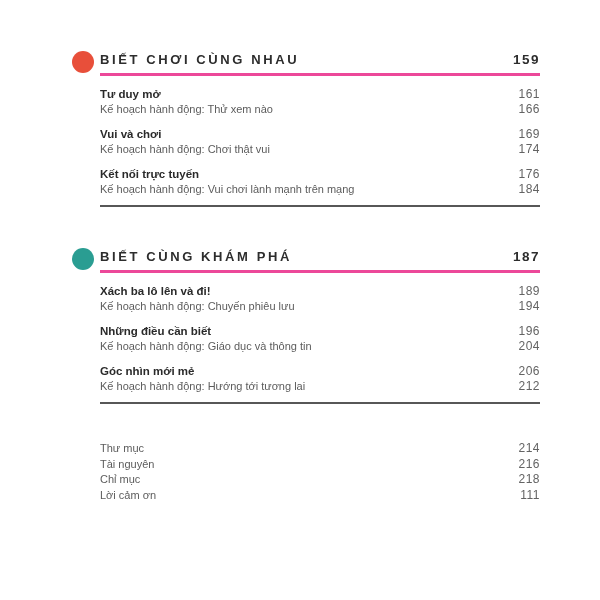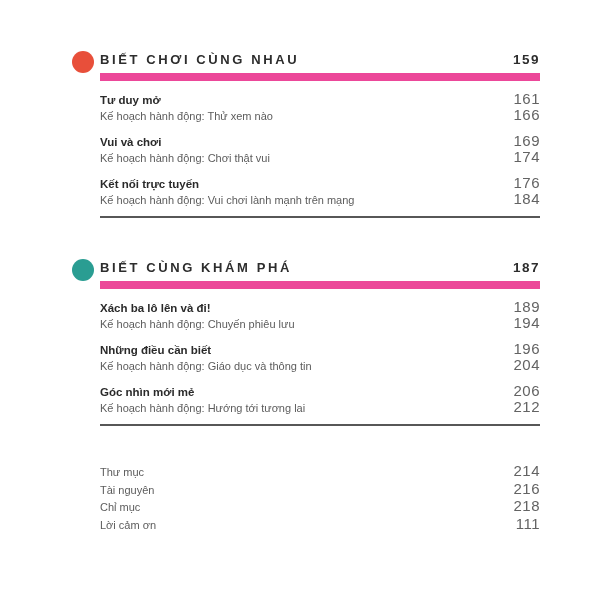--- a/index.html
+++ b/index.html
@@ -21,21 +21,21 @@
     top: 52px;
     width: 440px;
   }
   
   .section { position: relative; }
   .section-header {
     position: relative;
     display: flex;
     align-items: baseline;
     justify-content: space-between;
-    border-bottom: 8px solid #ec4899;
+    border-bottom: 3px solid #ec4899;
     padding-bottom: 5px;
   }
   .bullet {
     position: absolute;
     left: -28px;
     top: -1px;
     width: 22px; height: 22px;
     border-radius: 50%;
   }
   .section-title {
@@ -64,21 +64,21 @@
   .entry-title {
     font-size: 11.5px;
     font-weight: bold;
     color: #2a2a2a;
   }
   .entry-sub {
     font-size: 11px;
     color: #5c5c5c;
   }
   .pg {
-    font-size: 15px;
+    font-size: 12px;
     color: #636363;
     letter-spacing: 0.5px;
   }
   .section-rule {
     margin-top: 9px;
     height: 2px;
     background: #575757;
     border: none;
   }
   .section + .section { margin-top: 42px; }

